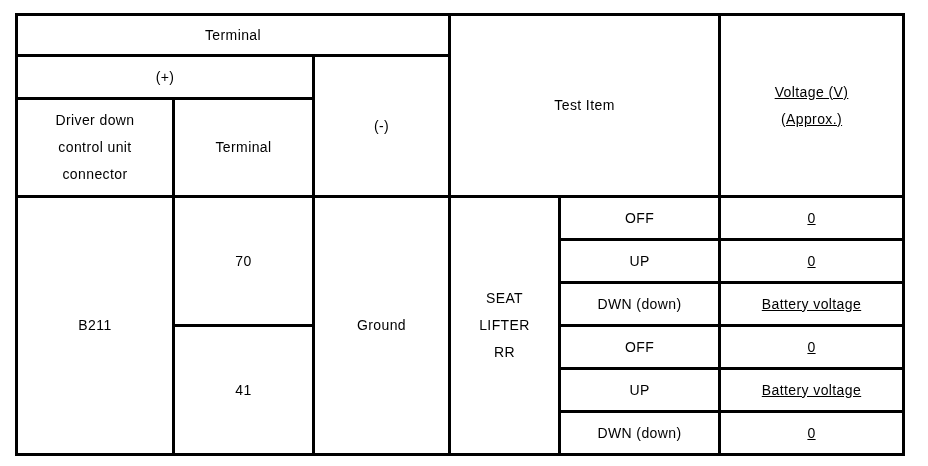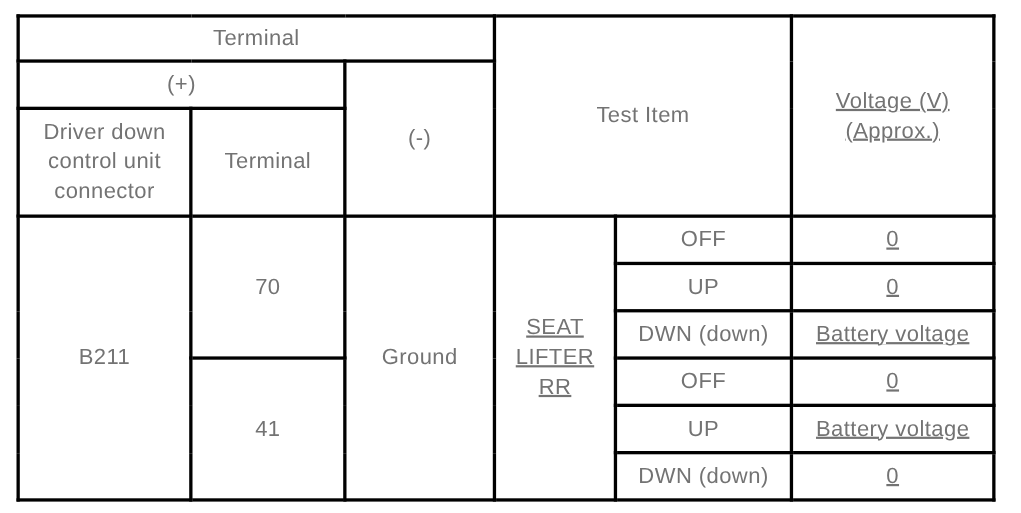--- a/index.html
+++ b/index.html
@@ -17,39 +17,39 @@
   table.spec {
     position: absolute;
     left: 15px;
     top: 13px;
     width: 887px;
     border-collapse: collapse;
     table-layout: fixed;
   }
   table.spec td {
     border: 3px solid #000000;
-    font-size: 20px;
+    font-size: 14px;
     line-height: 27px;
     letter-spacing: 0.4px;
-    color: #737373;
+    color: #000000;
     text-align: center;
     vertical-align: middle;
     padding: 0;
     overflow: hidden;
   }
   
   td.bt { border-top: 6px solid #000000; }
   td.bb { border-bottom: 6px solid #000000; }
   td.nl { border-left: none; }
   td.nr { border-right: none; text-decoration: underline; }
   
   td.ml { white-space: pre-line; }
   
   td.left  { text-align: left; padding-left: 10px; }
-  td.left2 { text-align: left; padding-left: 15px; text-decoration: underline; }
+  td.left2 { text-align: left; padding-left: 15px; }
   tr.hr1 { height: 41px; }
   tr.hr2 { height: 43px; }
   tr.hr3 { height: 98px; }
   tr.dr  { height: 43px; }
 </style>
 </head>
 <body>
 
 <table class="spec">
   <colgroup>

